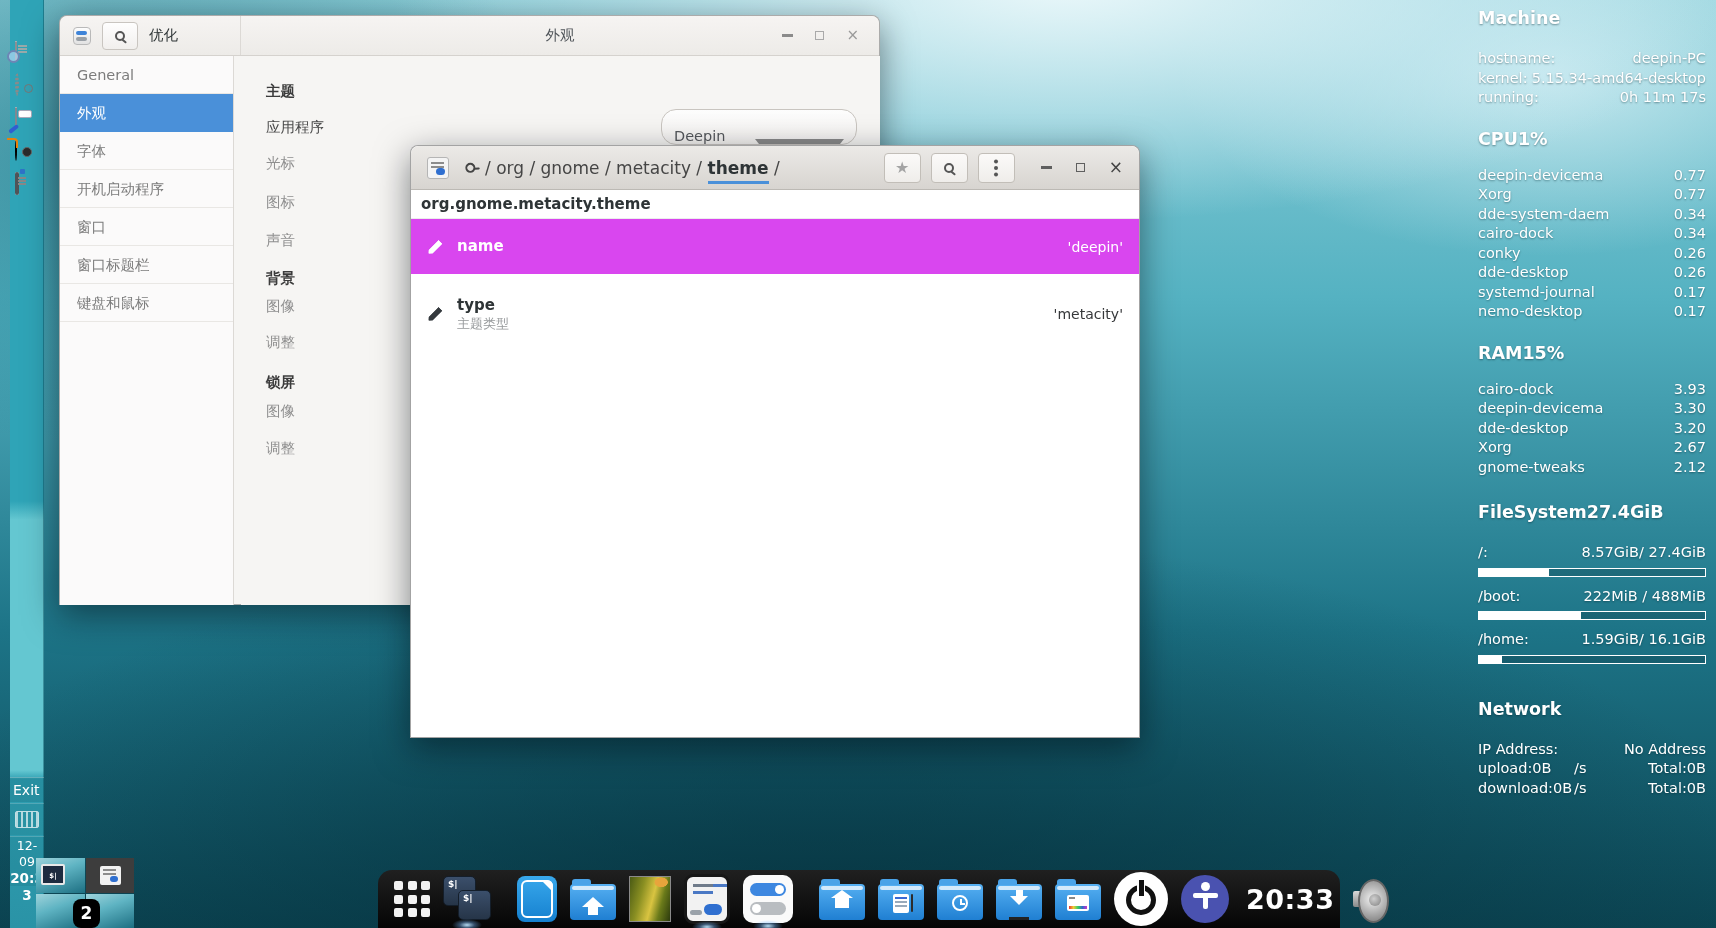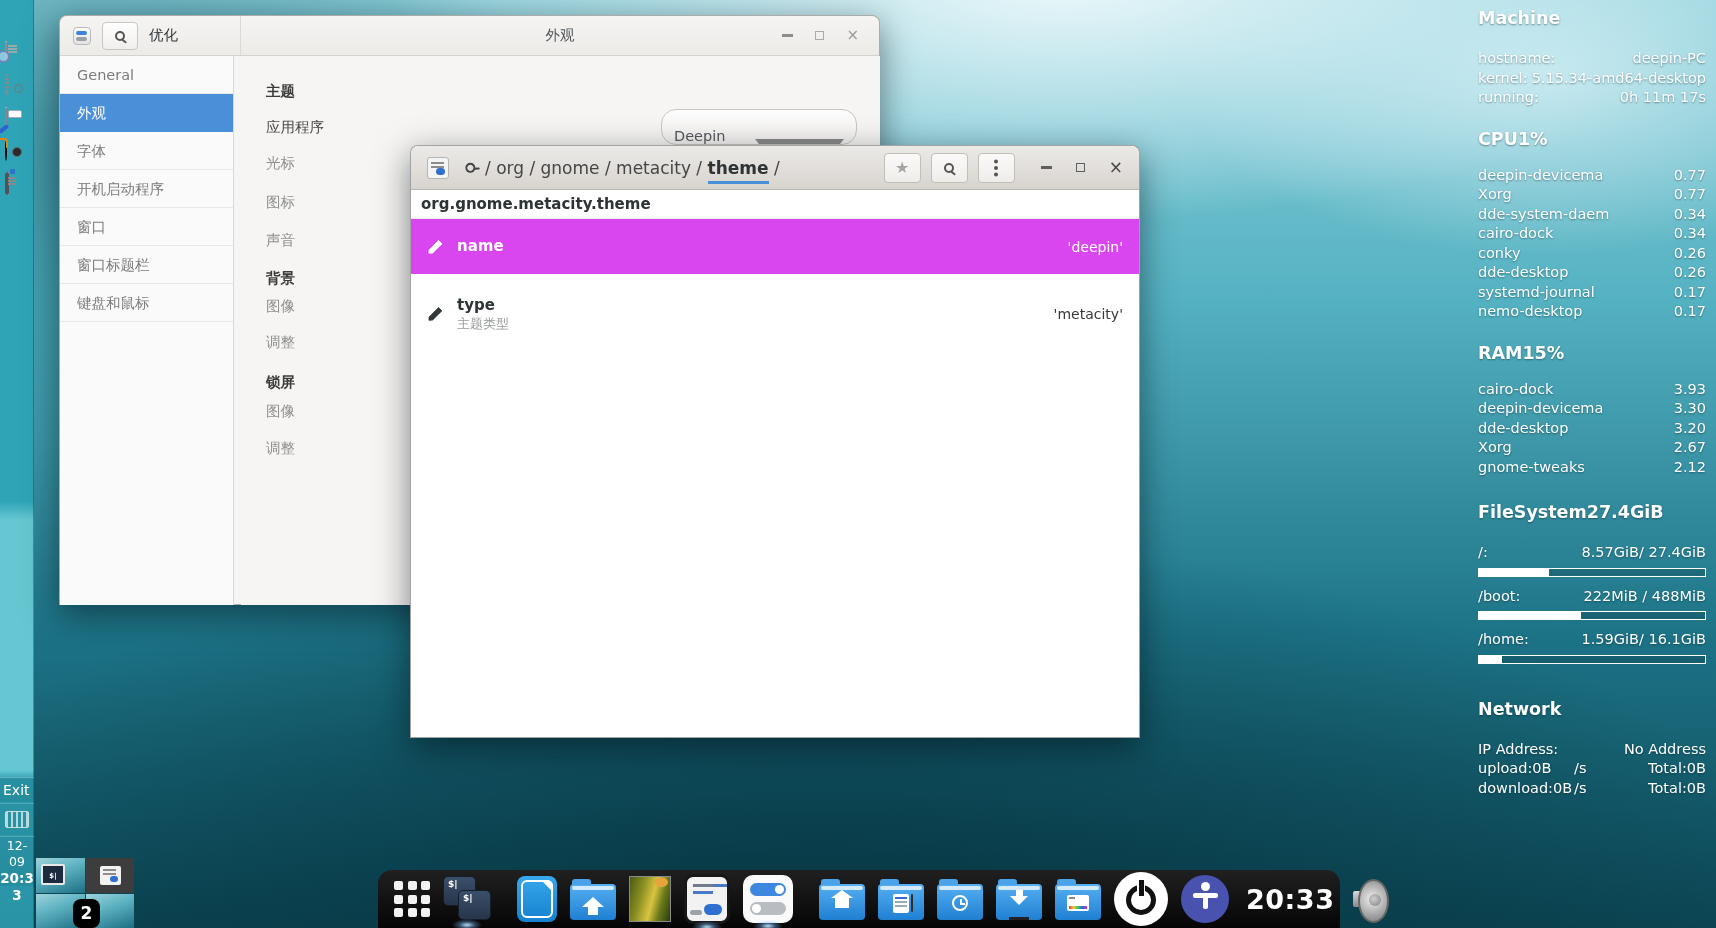--- a/index.html
+++ b/index.html
@@ -10,21 +10,21 @@
     position:absolute; inset:0; width:1716px; height:928px;
     background:
       radial-gradient(900px 320px at 62% -2%, rgba(240,250,252,0.95), rgba(205,235,242,0.55) 45%, rgba(205,235,242,0) 75%),
       radial-gradient(520px 260px at 90% 8%, rgba(215,240,246,0.8), rgba(215,240,246,0) 70%),
       radial-gradient(650px 420px at 6% 16%, rgba(16,105,122,0.55), rgba(16,105,122,0) 70%),
       radial-gradient(1300px 560px at 48% 104%, rgba(5,48,60,0.85), rgba(5,48,60,0) 78%),
       linear-gradient(180deg, #8ed0da 0%, #55b2c2 32%, #1d7487 68%, #0c4654 100%);
   }
 
   
-  .lpanel { position:absolute; left:0; top:0; width:34px; height:928px; z-index:10;
+  .lpanel { position:absolute; left:10px; top:0; width:34px; height:928px; z-index:10;
     background:linear-gradient(180deg,#2fa4b7 0%, #2fa4b7 54%, #64c7d1 56%, #64c7d1 83%, #2f9fb2 84%, #2a93a6 100%);
     border-right:1px solid rgba(10,80,95,0.45); }
   .lp-icons { position:absolute; top:42px; left:0; width:34px; display:flex; flex-direction:column; align-items:center; gap:9px; }
   .lp-ic { width:24px; height:24px; position:relative; }
   .lp-doc { width:16px;height:20px;margin:2px auto;background:#eee;border:1px solid #8a8f94;border-radius:2px;position:relative; }
   .lp-doc::before{content:'';position:absolute;left:2px;top:3px;width:9px;height:1.5px;background:#9aa;box-shadow:0 3px 0 #9aa,0 6px 0 #9aa;}
   .lp-doc::after{content:'';position:absolute;right:-4px;bottom:-2px;width:9px;height:9px;border:2.5px solid #6d86b5;border-radius:50%;background:rgba(200,225,255,0.6);}
   .lp-gear{width:22px;height:22px;margin:1px auto;border-radius:50%;background:radial-gradient(circle at 50% 40%, #d9d9d9, #9c9c9c);border:2px dotted #8a8a8a;}
   .lp-gear::after{content:'';position:absolute;left:9px;top:9px;width:7px;height:7px;border-radius:50%;background:#35a0b2;border:1px solid #777;}
   .lp-input{width:22px;height:13px;margin:5px auto;background:#f4f4f4;border:1.5px solid #7e8891;border-radius:3px;position:relative;}

